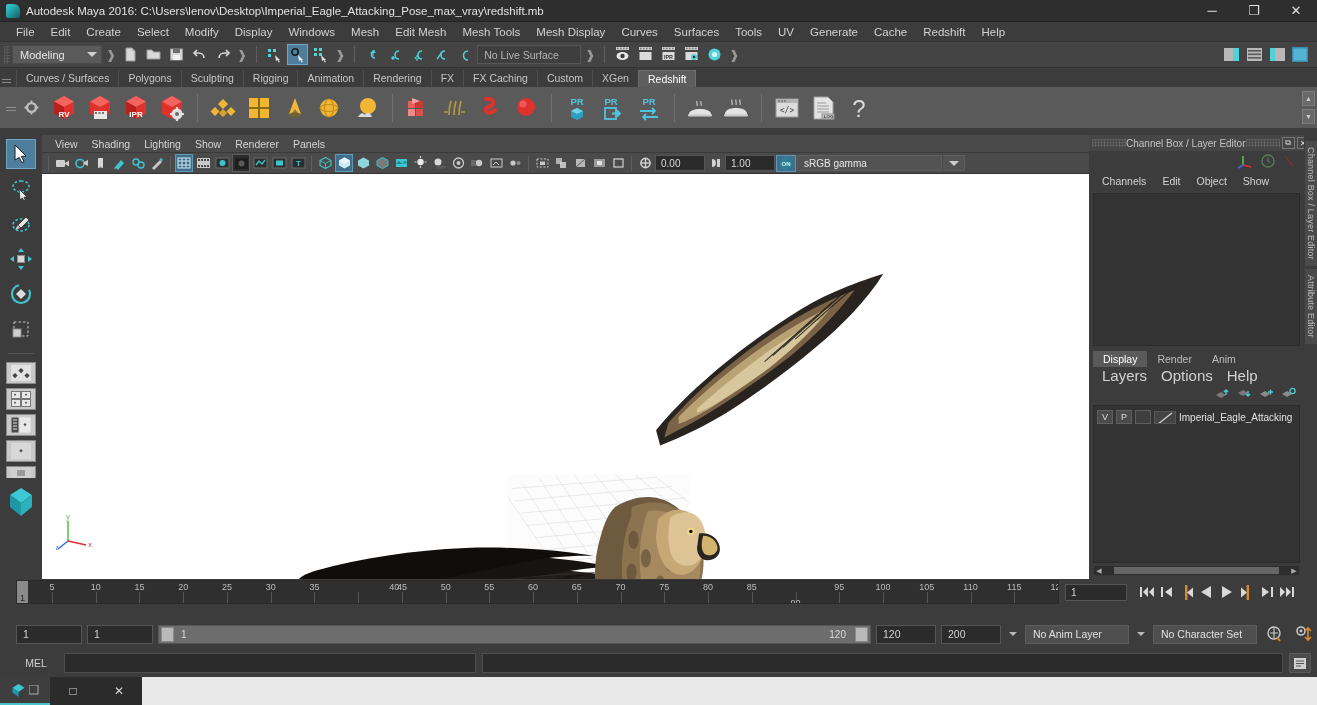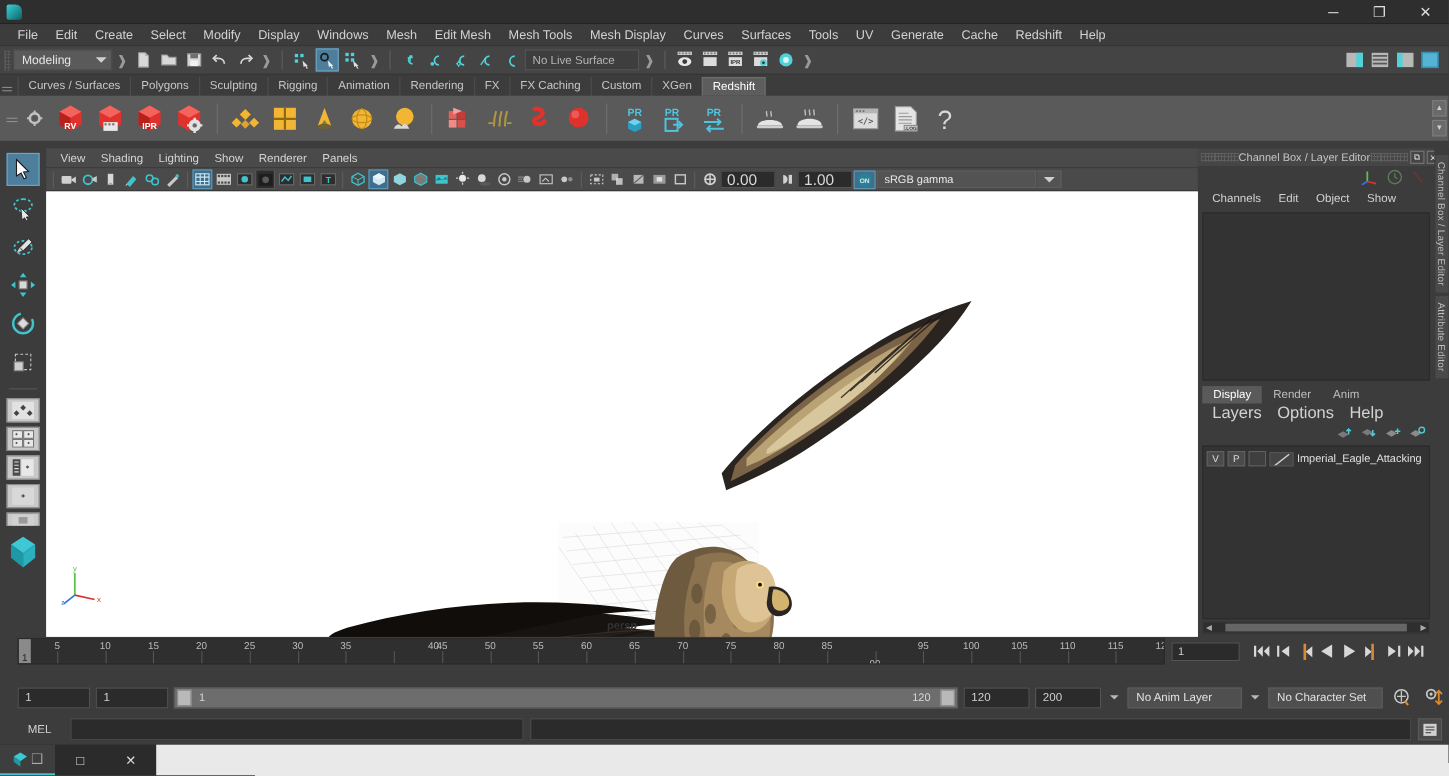--- a/index.html
+++ b/index.html
@@ -168,21 +168,21 @@
     padding-left:3px;gap:1px;border-bottom:1px solid #333;
   }
   .vp-ic{
     width:18px;height:18px;flex:none;display:flex;align-items:center;justify-content:center;
     position:relative;
   }
   .vp-ic.on{ background:#3f6f8c;border:1px solid #5e9ab8;}
   .vp-ic.dk{ background:#2d2d2d;border:1px solid #5a5a5a;}
   .vp-num{
     width:50px;height:16px;background:#2b2b2b;border:1px solid #555;
-    color:#d8d8d8;font-size:14px;display:flex;align-items:center;
+    color:#d8d8d8;font-size:10px;display:flex;align-items:center;
     padding-left:5px;flex:none;
   }
   .vp-gamma{
     width:145px;height:16px;background:#535353;border:1px solid #5e5e5e;
     color:#e8e8e8;font-size:10px;display:flex;align-items:center;
     padding-left:6px;flex:none;
   }
   .vp-gamma-arrow{
     width:22px;height:16px;background:#535353;border:1px solid #5e5e5e;
     border-left:none;display:flex;align-items:center;justify-content:center;flex:none;
@@ -308,20 +308,21 @@
     color:#d8d8d8;font-size:12px;}
   .tb-rest{flex:1;height:28px;background:#e9e9e9;}
 
   svg{display:block;}
 </style>
 </head>
 <body>
 
 <div class="titlebar">
   <div class="title-icon"></div>
+  <div class="title-text">Autodesk Maya 2016: C:\Users\lenov\Desktop\Imperial_Eagle_Attacking_Pose_max_vray\redshift.mb</div>
   <div class="win-btns">
     <div class="win-btn">─</div>
     <div class="win-btn">❐</div>
     <div class="win-btn close">✕</div>
   </div>
 </div>
 
 <div class="menubar" id="menubar">
     <div class="menu-item">File</div>
     <div class="menu-item">Edit</div>
@@ -1206,21 +1207,20 @@
           <path d="M552 498 C550 502 548 505 545 507"></path>
           <path d="M566 506 C566 510 565 514 564 517"></path>
           <path d="M592 498 C596 501 599 504 601 507"></path>
           <path d="M596 502 C596 506 596 510 597 513"></path>
           <path d="M628 494 C632 496 635 499 637 502"></path>
           <path d="M640 478 C645 478 649 480 652 483"></path>
         </g>
 
         <ellipse cx="560" cy="520" rx="34" ry="5" fill="#c8c8c8" opacity="0.35"></ellipse>
       </svg>
-      <div class="persp-label">persp</div>
       <div class="axis-gizmo">
         <svg width="40" height="40" viewBox="0 0 40 40">
           <line x1="12" y1="30" x2="12" y2="10" stroke="#56c44a" stroke-width="1.6"></line>
           <line x1="12" y1="30" x2="30" y2="34" stroke="#e03030" stroke-width="1.6"></line>
           <line x1="12" y1="30" x2="2" y2="38" stroke="#3a6fe0" stroke-width="1.6"></line>
           <text x="12" y="8" font-size="7" fill="#56c44a" text-anchor="middle" font-family="sans-serif">y</text>
           <text x="34" y="36" font-size="7" fill="#e03030" text-anchor="middle" font-family="sans-serif">x</text>
           <text x="1" y="39" font-size="7" fill="#3a6fe0" text-anchor="middle" font-family="sans-serif">z</text>
         </svg>
       </div>

